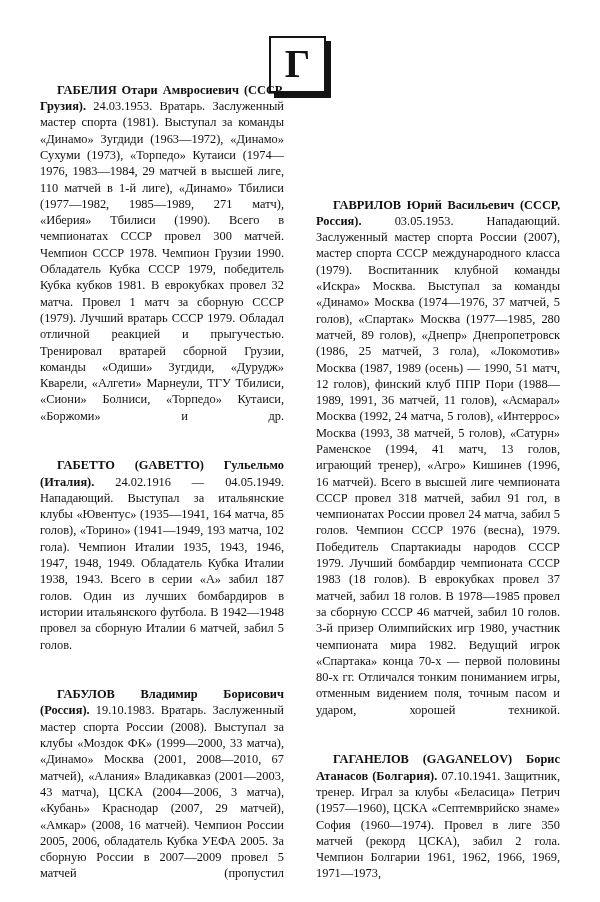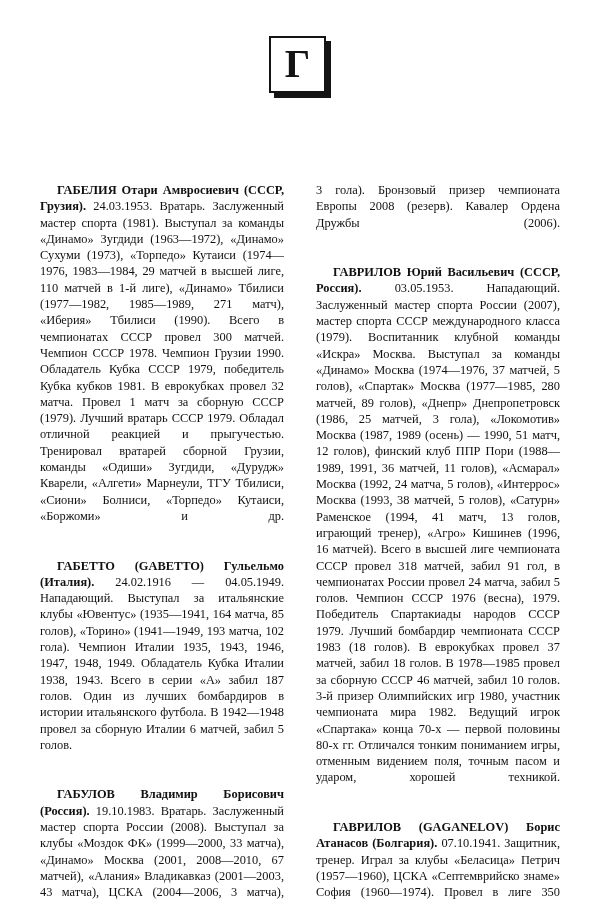--- a/index.html
+++ b/index.html
@@ -64,20 +64,21 @@
   #page-body {
     position: absolute;
     left: 0;
     top: 182px;
     width: 600px;
     height: 716px;
     display: flex;
     gap: 32px;
     padding: 0 40px;
     box-sizing: border-box;
+    align-items: flex-end;
   }
   .column {
     width: 244px;
     box-sizing: border-box;
   }
   .entry {
     text-align: justify;
     text-justify: inter-word;
     font-size: 12.4px;
     line-height: 16.3px;
@@ -131,27 +132,24 @@
     </div>
 
     <div class="entry">
       <span class="indent"></span><b class="headword">ГАБУЛОВ Владимир Борисович (Россия).</b><span> 19.10.1983. Вратарь. Заслуженный мастер спорта России (2008). Выступал за клубы «Моздок ФК» (1999—2000, 33 матча), «Динамо» Москва (2001, 2008—2010, 67 матчей), «Алания» Владикавказ (2001—2003, 43 матча), ЦСКА (2004—2006, 3 матча), «Кубань» Краснодар (2007, 29 матчей), «Амкар» (2008, 16 матчей). Чемпион России 2005, 2006, обладатель Кубка УЕФА 2005. За сборную России в 2007—2009 провел 5 матчей (пропустил</span>
     </div>
 
   </div>
 
   <div class="column">
 
-    <div class="entry cont">
-      <span>3 гола). Бронзовый призер чемпионата Европы 2008 (резерв). Кавалер Ордена Дружбы (2006).</span>
-    </div>
 
     <div class="entry">
       <span class="indent"></span><b class="headword">ГАВРИЛОВ Юрий Васильевич (СССР, Россия).</b><span> 03.05.1953. Нападающий. Заслуженный мастер спорта России (2007), мастер спорта СССР международного класса (1979). Воспитанник клубной команды «Искра» Москва. Выступал за команды «Динамо» Москва (1974—1976, 37 матчей, 5 голов), «Спартак» Москва (1977—1985, 280 матчей, 89 голов), «Днепр» Днепропетровск (1986, 25 матчей, 3 гола), «Локомотив» Москва (1987, 1989 (осень) — 1990, 51 матч, 12 голов), финский клуб ППР Пори (1988—1989, 1991, 36 матчей, 11 голов), «Асмарал» Москва (1992, 24 матча, 5 голов), «Интеррос» Москва (1993, 38 матчей, 5 голов), «Сатурн» Раменское (1994, 41 матч, 13 голов, играющий тренер), «Агро» Кишинев (1996, 16 матчей). Всего в высшей лиге чемпионата СССР провел 318 матчей, забил 91 гол, в чемпионатах России провел 24 матча, забил 5 голов. Чемпион СССР 1976 (весна), 1979. Победитель Спартакиады народов СССР 1979. Лучший бомбардир чемпионата СССР 1983 (18 голов). В еврокубках провел 37 матчей, забил 18 голов. В 1978—1985 провел за сборную СССР 46 матчей, забил 10 голов. 3-й призер Олимпийских игр 1980, участник чемпионата мира 1982. Ведущий игрок «Спартака» конца 70-х — первой половины 80-х гг. Отличался тонким пониманием игры, отменным видением поля, точным пасом и ударом, хорошей техникой.</span>
     </div>
 
     <div class="entry">
-      <span class="indent"></span><b class="headword">ГАВРИЛОВ (GAGANELOV) Борис Атанасов (Болгария).</b><span> 07.10.1941. Защитник, тренер. Играл за клубы «Беласица» Петрич (1957—1960), ЦСКА «Септемврийско знаме» София (1960—1974). Провел в лиге 350 матчей (рекорд ЦСКА), забил 2 гола. Чемпион Болгарии 1961, 1962, 1966, 1969, 1971—1973,</span>
+      <span class="indent"></span><b class="headword">ГАГАНЕЛОВ (GAGANELOV) Борис Атанасов (Болгария).</b><span> 07.10.1941. Защитник, тренер. Играл за клубы «Беласица» Петрич (1957—1960), ЦСКА «Септемврийско знаме» София (1960—1974). Провел в лиге 350 матчей (рекорд ЦСКА), забил 2 гола. Чемпион Болгарии 1961, 1962, 1966, 1969, 1971—1973,</span>
     </div>
 
   </div>
 
 </div>
 
 </body></html>

